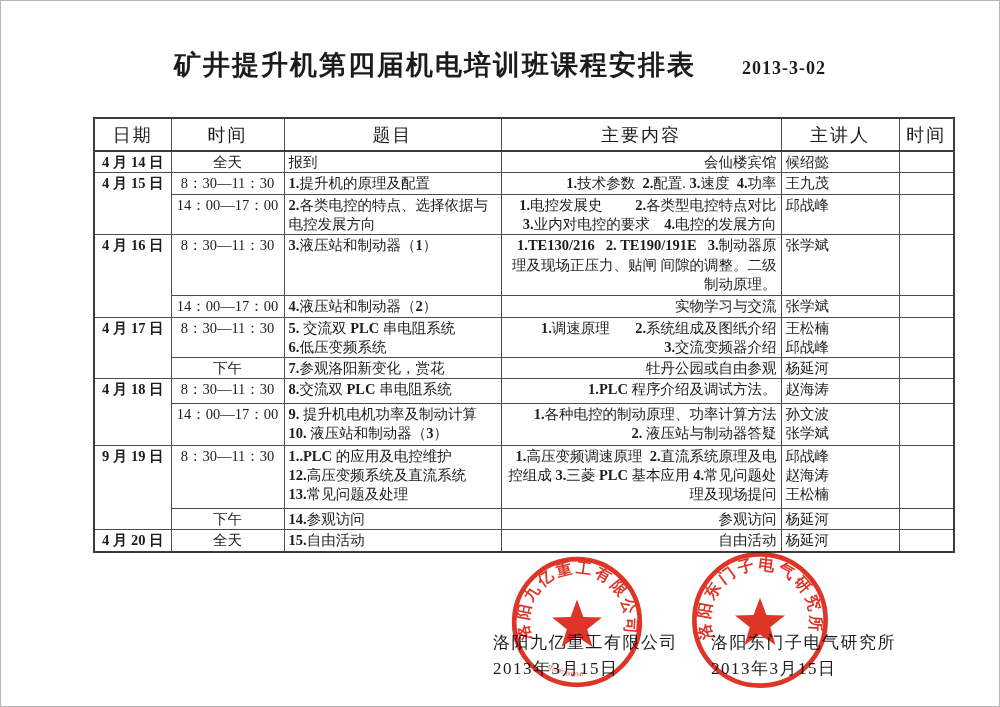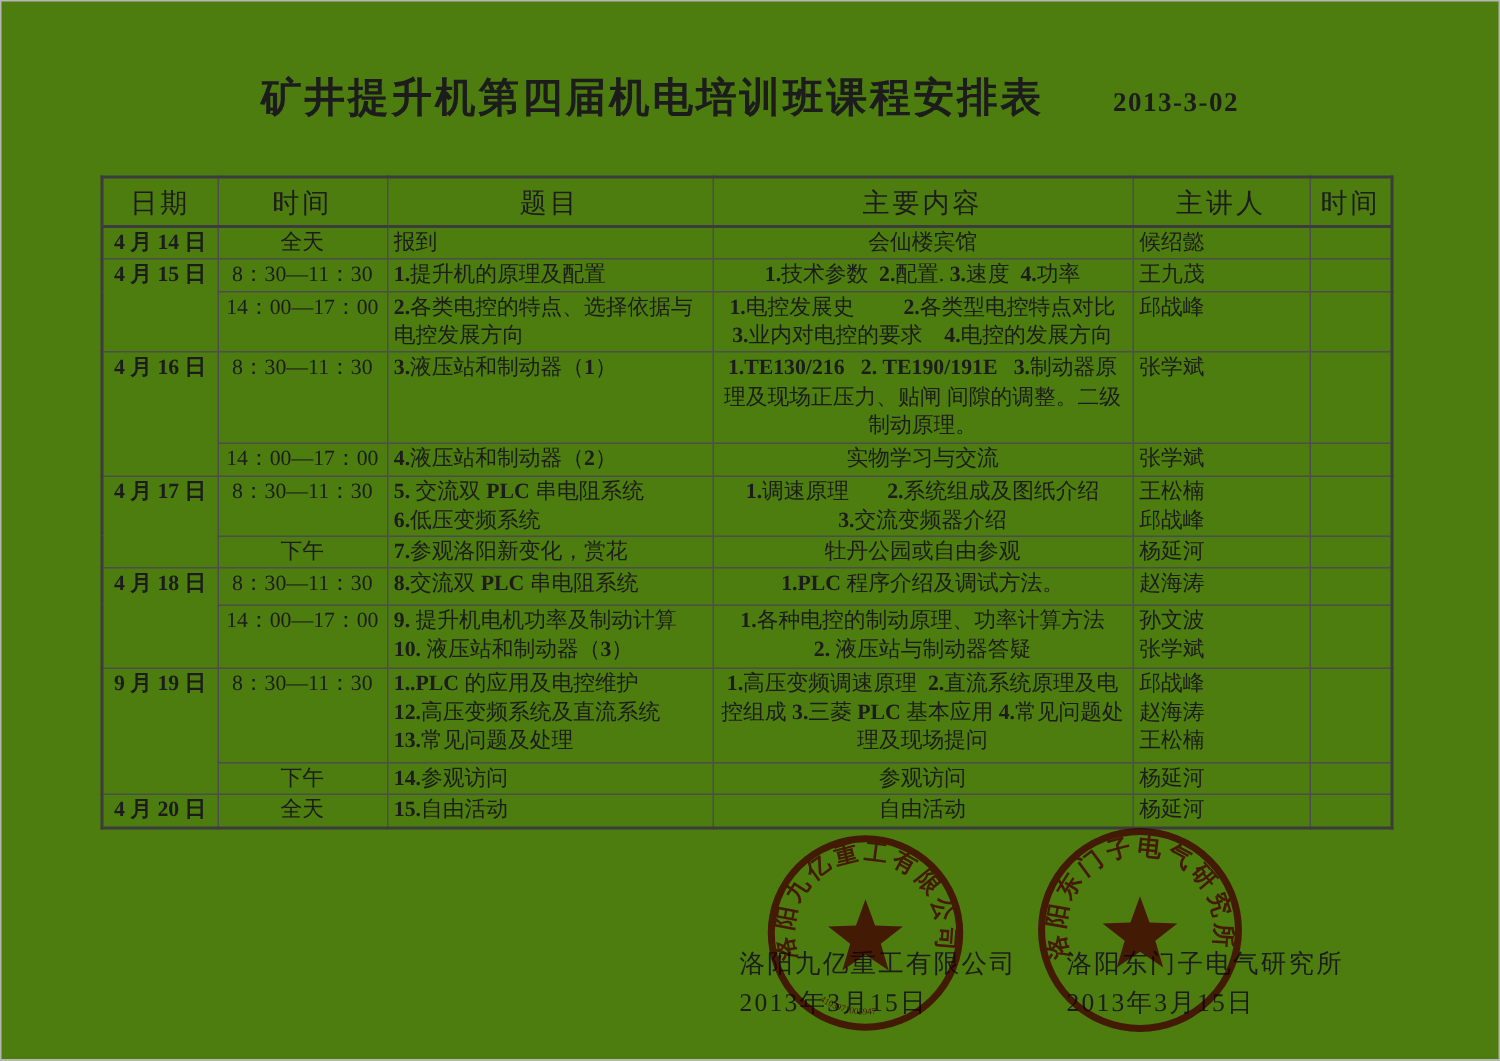--- a/index.html
+++ b/index.html
@@ -1,48 +1,48 @@
 <!DOCTYPE html>
 <html><head>
 <meta charset="utf-8">
 <style>
   html,body { margin:0; padding:0; background:#e8e8e8; }
   .page {
     position:relative; width:1000px; height:707px; margin:0 auto;
-    background:#4d7c0f; border:1px solid #b5b5b5; box-sizing:border-box;
+    background:#ffffff; border:1px solid #b5b5b5; box-sizing:border-box;
     font-family:"Liberation Serif", serif; color:#1c1c1c; overflow:hidden;
   }
   .title-row {
     position:absolute; top:46px; left:0; width:100%;
     display:flex; justify-content:center; align-items:baseline; gap:46px;
   }
   .doc-title { font-size:27px; font-weight:bold; letter-spacing:2px; }
   .doc-date  { font-size:18px; font-weight:bold; letter-spacing:1px; }
 
   table.schedule {
-    position:absolute; left:66px; top:116px; width:860px;
+    position:absolute; left:92px; top:116px; width:860px;
     border-collapse:collapse; table-layout:fixed;
     border:2px solid #3c3c3c;
   }
   .schedule th, .schedule td {
     border:1px solid #4d4d4d; box-sizing:border-box;
     overflow:hidden;
   }
   .schedule thead th {
     font-size:18px; font-weight:normal; height:33px;
     border-bottom:2px solid #3c3c3c; letter-spacing:2px;
   }
   .schedule td {
     font-size:14.5px; line-height:1.32; padding:1px 4px 0 4px;
     vertical-align:top;
   }
   .c-date    { text-align:center; font-weight:bold; font-size:15px; }
   .c-time    { text-align:center; font-weight:normal; font-size:15px; }
   .c-topic   { text-align:left; white-space:pre-wrap; }
-  .c-content { text-align:center; white-space:pre-wrap;margin-top:24px; }
+  .c-content { text-align:right; white-space:pre-wrap;margin-top:24px; }
   .c-speaker { text-align:left; white-space:pre-line; }
   .c-empty   { }
 
   .sig {
     position:absolute; z-index:1; font-size:17px; letter-spacing:1.5px;
     line-height:26px; white-space:nowrap;
   }
   .sig-left  { left:492px; top:629px; }
   .sig-right { left:710px; top:629px; }
 

